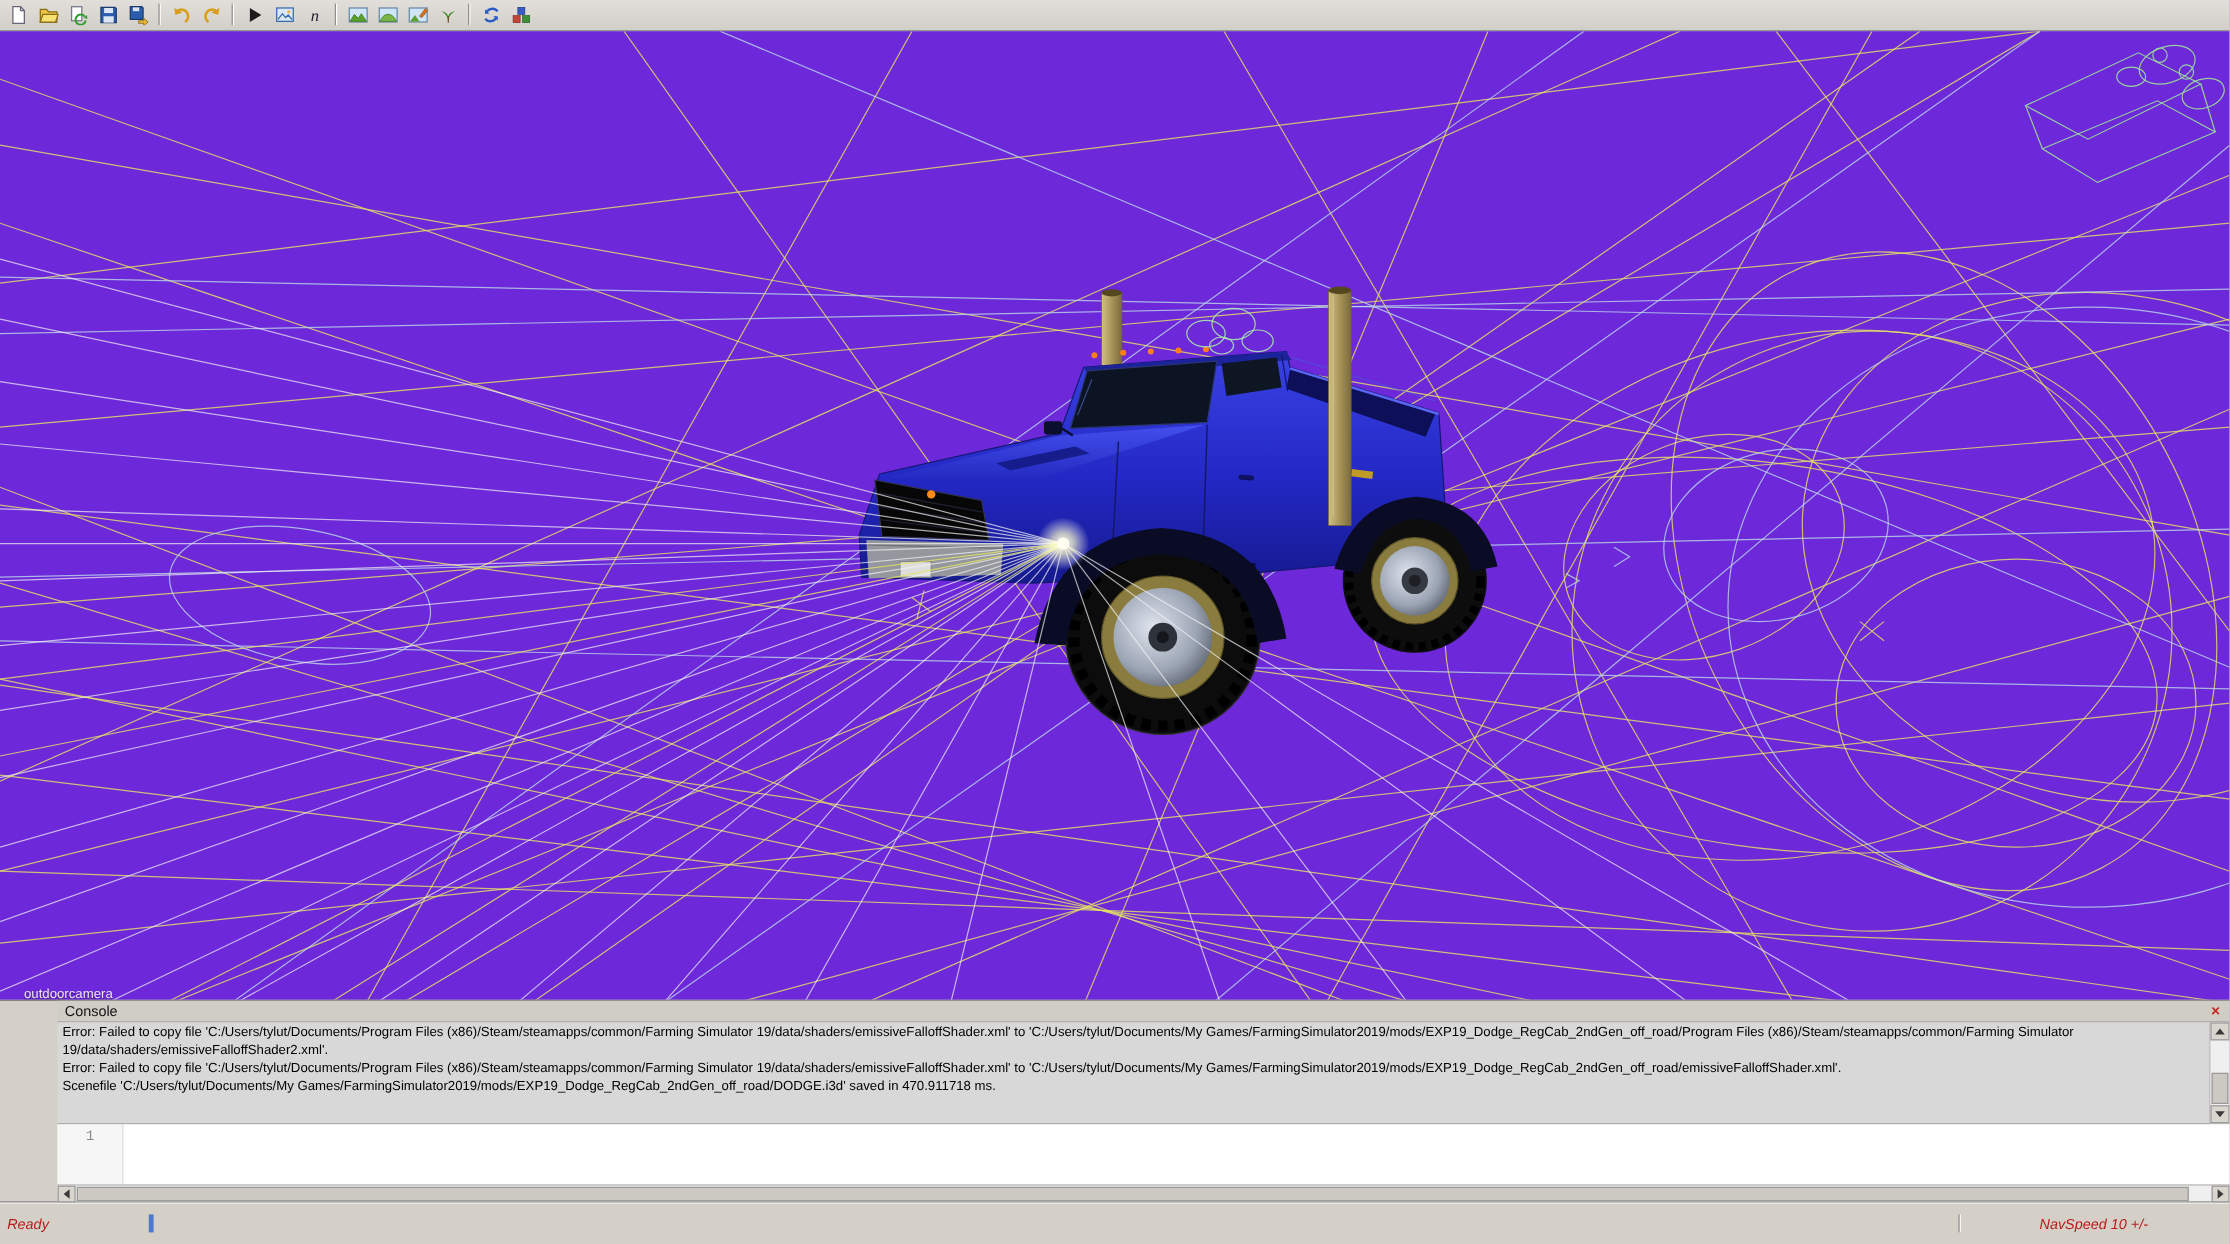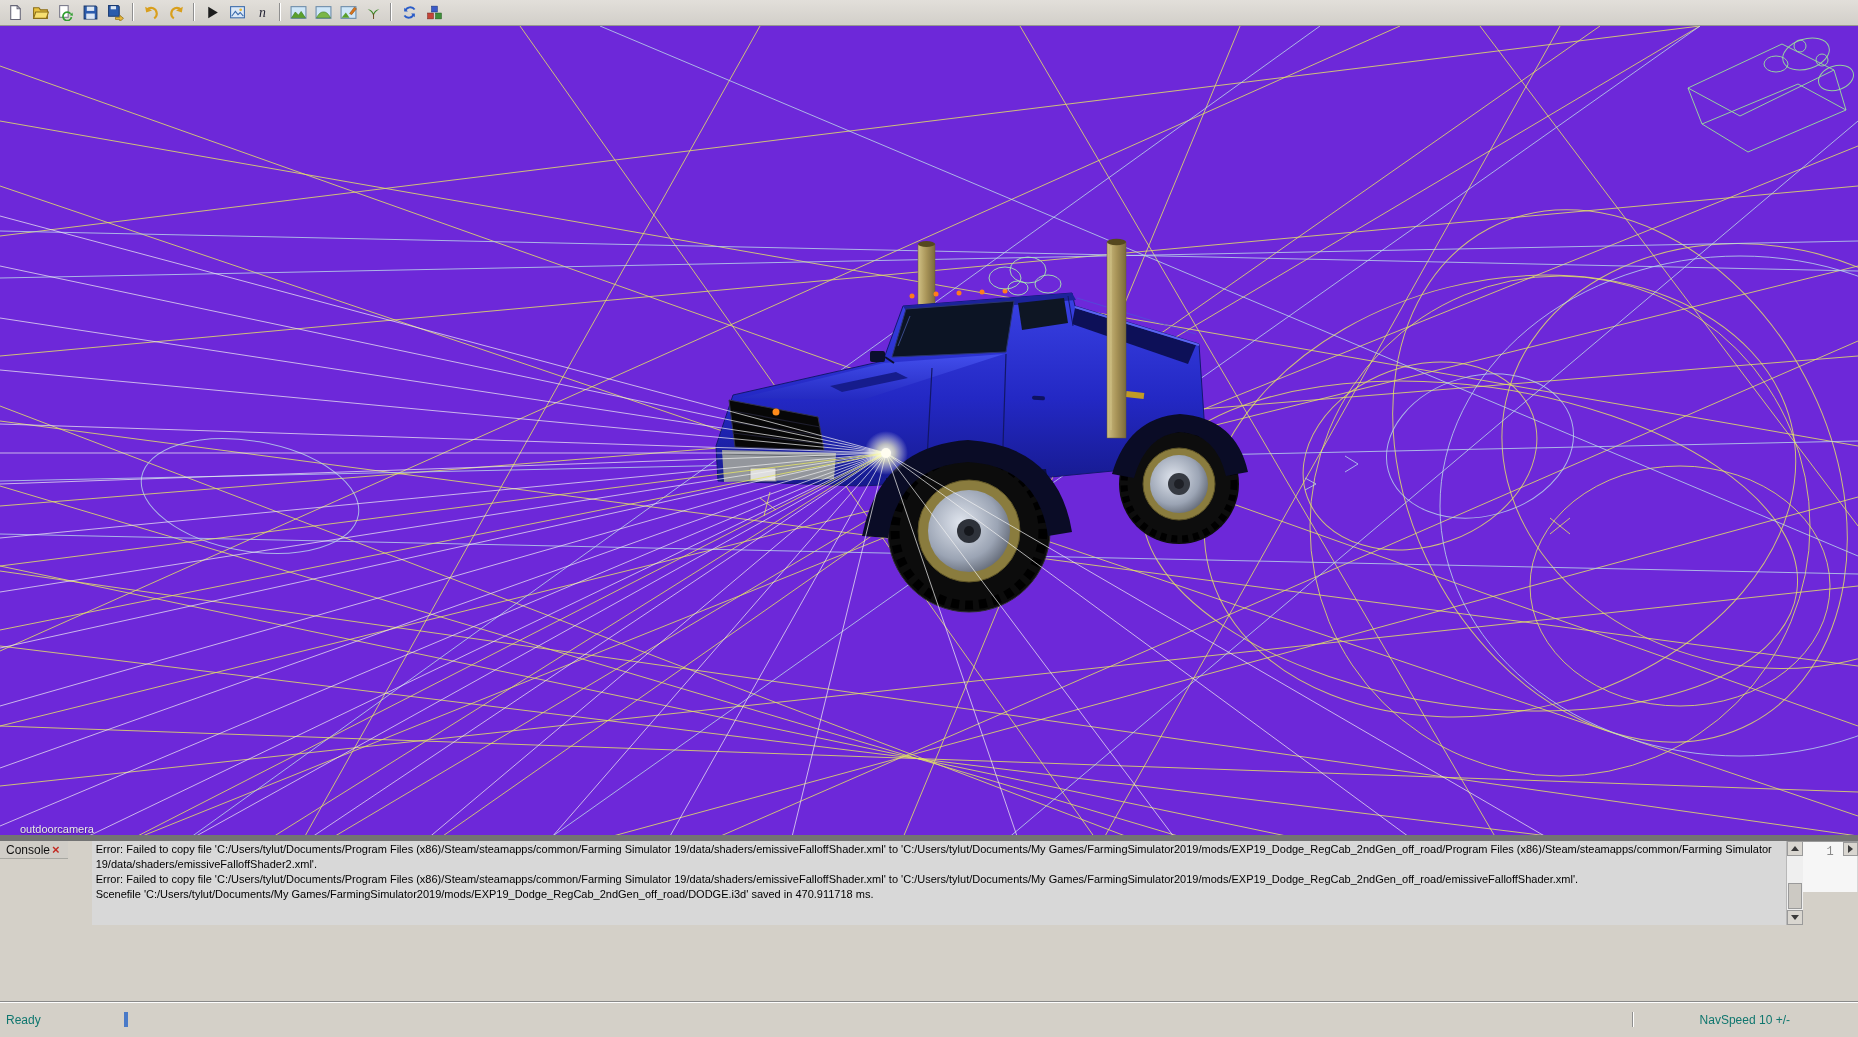--- a/index.html
+++ b/index.html
@@ -14,26 +14,26 @@
   .tbtn svg { width:17px; height:17px; }
   .tsep { width:2px; height:18px; border-left:1px solid #8f8f8f; border-right:1px solid #ffffff; margin:0 3px; }
 
   
   .viewport { position:relative; height:819px; background:#6d28d9; overflow:hidden; }
   .viewport svg { position:absolute; left:0; top:0; }
   .camera-label { position:absolute; left:20px; top:797px; font-size:11px; color:#e9e9e9;
                   text-shadow:0 1px 1px rgba(0,0,0,.35); }
 
   
-  .console { height:168px; display:flex; flex-direction:row; border-top:6px solid #737373; }
+  .console { height:168px; display:flex; flex-direction:column; border-top:1px solid #737373;padding-left:48px; }
   .console-header { height:18px; background:#d0cdc7; display:flex; align-items:center;
                     justify-content:space-between; padding:0 6px; font-size:12px; color:#111;
                     border-bottom:1px solid #a8a8a2; }
   .console-close { color:#c22a22; font-weight:bold; font-size:13px; line-height:13px; cursor:default; padding:0 2px; }
-  .console-body { height:84px; display:flex;margin-left:24px; }
+  .console-body { height:84px; display:flex; }
   .console-log { flex:1; background:#d8d8d8; padding:1px 4px; font-size:11px; line-height:15px;
                  color:#000; overflow:hidden; }
   .log-line { white-space:normal; overflow-wrap:anywhere; }
   .vscroll { width:17px; background:#efefef; border-left:1px solid #b8b8b8; position:relative; }
   .varrow { position:absolute; left:0; width:16px; height:15px; background:#d9d6d0; border:1px solid #9a9a9a;
             display:flex; align-items:center; justify-content:center; }
   .varrow.up { top:0; } .varrow.down { bottom:0; }
   .tri-up { width:0; height:0; border-left:4px solid transparent; border-right:4px solid transparent; border-bottom:5px solid #3a3a3a; }
   .tri-down { width:0; height:0; border-left:4px solid transparent; border-right:4px solid transparent; border-top:5px solid #3a3a3a; }
   .tri-left { width:0; height:0; border-top:4px solid transparent; border-bottom:4px solid transparent; border-right:5px solid #3a3a3a; }
@@ -45,21 +45,21 @@
             font:12px "Liberation Mono",monospace; text-align:center; padding-top:3px; }
   .editor-area { flex:1; background:#ffffff; }
   .hscroll { height:15px; background:#efefef; border-top:1px solid #b8b8b8; position:relative; }
   .harrow { position:absolute; top:0; width:15px; height:14px; background:#d9d6d0; border:1px solid #9a9a9a;
             display:flex; align-items:center; justify-content:center; }
   .harrow.left { left:0; } .harrow.right { right:0; }
   .hthumb { position:absolute; top:1px; height:12px; left:16px; width:1760px; background:#ccc9c3; border:1px solid #9a9a9a; }
 
   
   .statusbar { height:36px; background:#d4d0c8; border-top:1px solid #8a8a8a; box-shadow:inset 0 1px 0 #fff;
-               display:flex; align-items:center; font-size:12px; color:#0f766e; padding:0 6px; }
+               display:flex; align-items:center; font-size:12px; color:#b91c1c; padding:0 6px;font-style:italic; }
   .sb-ready { width:118px; }
   .sb-blue { width:4px; height:15px; background:#4a7ac8; margin-right:4px; }
   .sb-div { width:2px; height:15px; border-left:1px solid #8f8f8f; border-right:1px solid #ffffff; margin:0 6px; }
   .sb-spacer { flex:1; }
   .sb-nav { width:150px; text-align:right; }
   .sb-end { width:62px; }
 </style>
 </head>
 <body>
 

